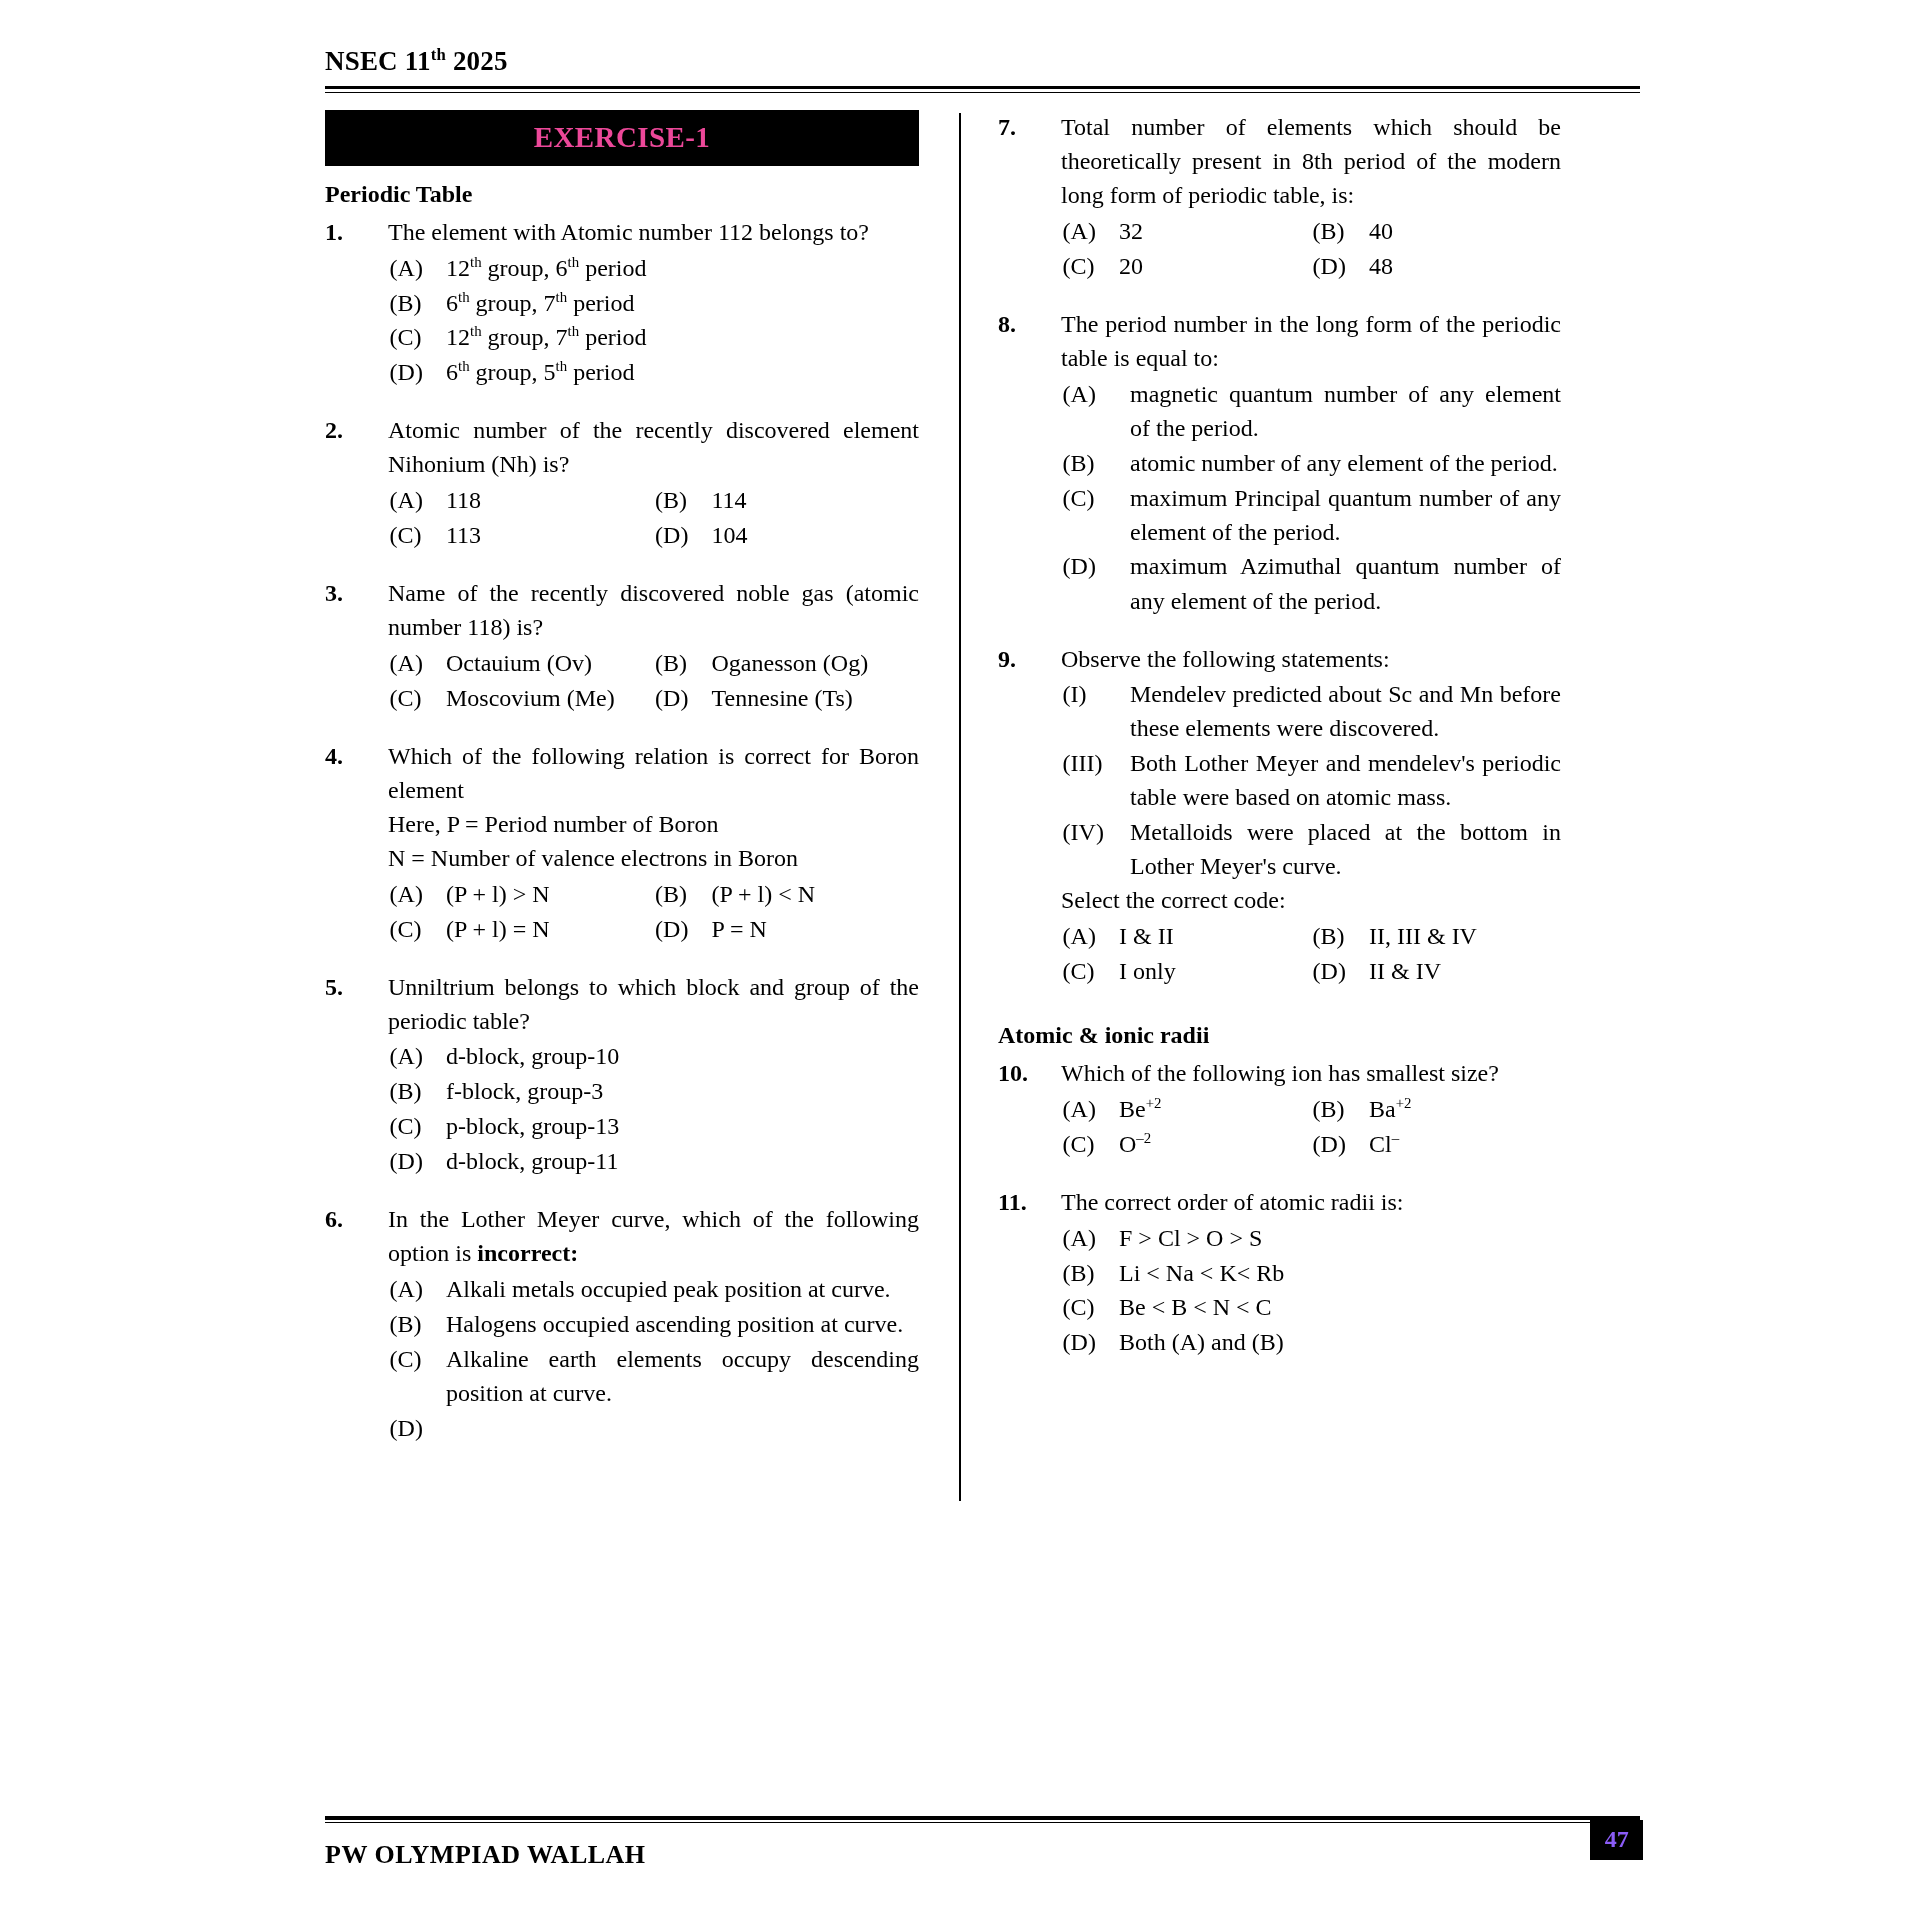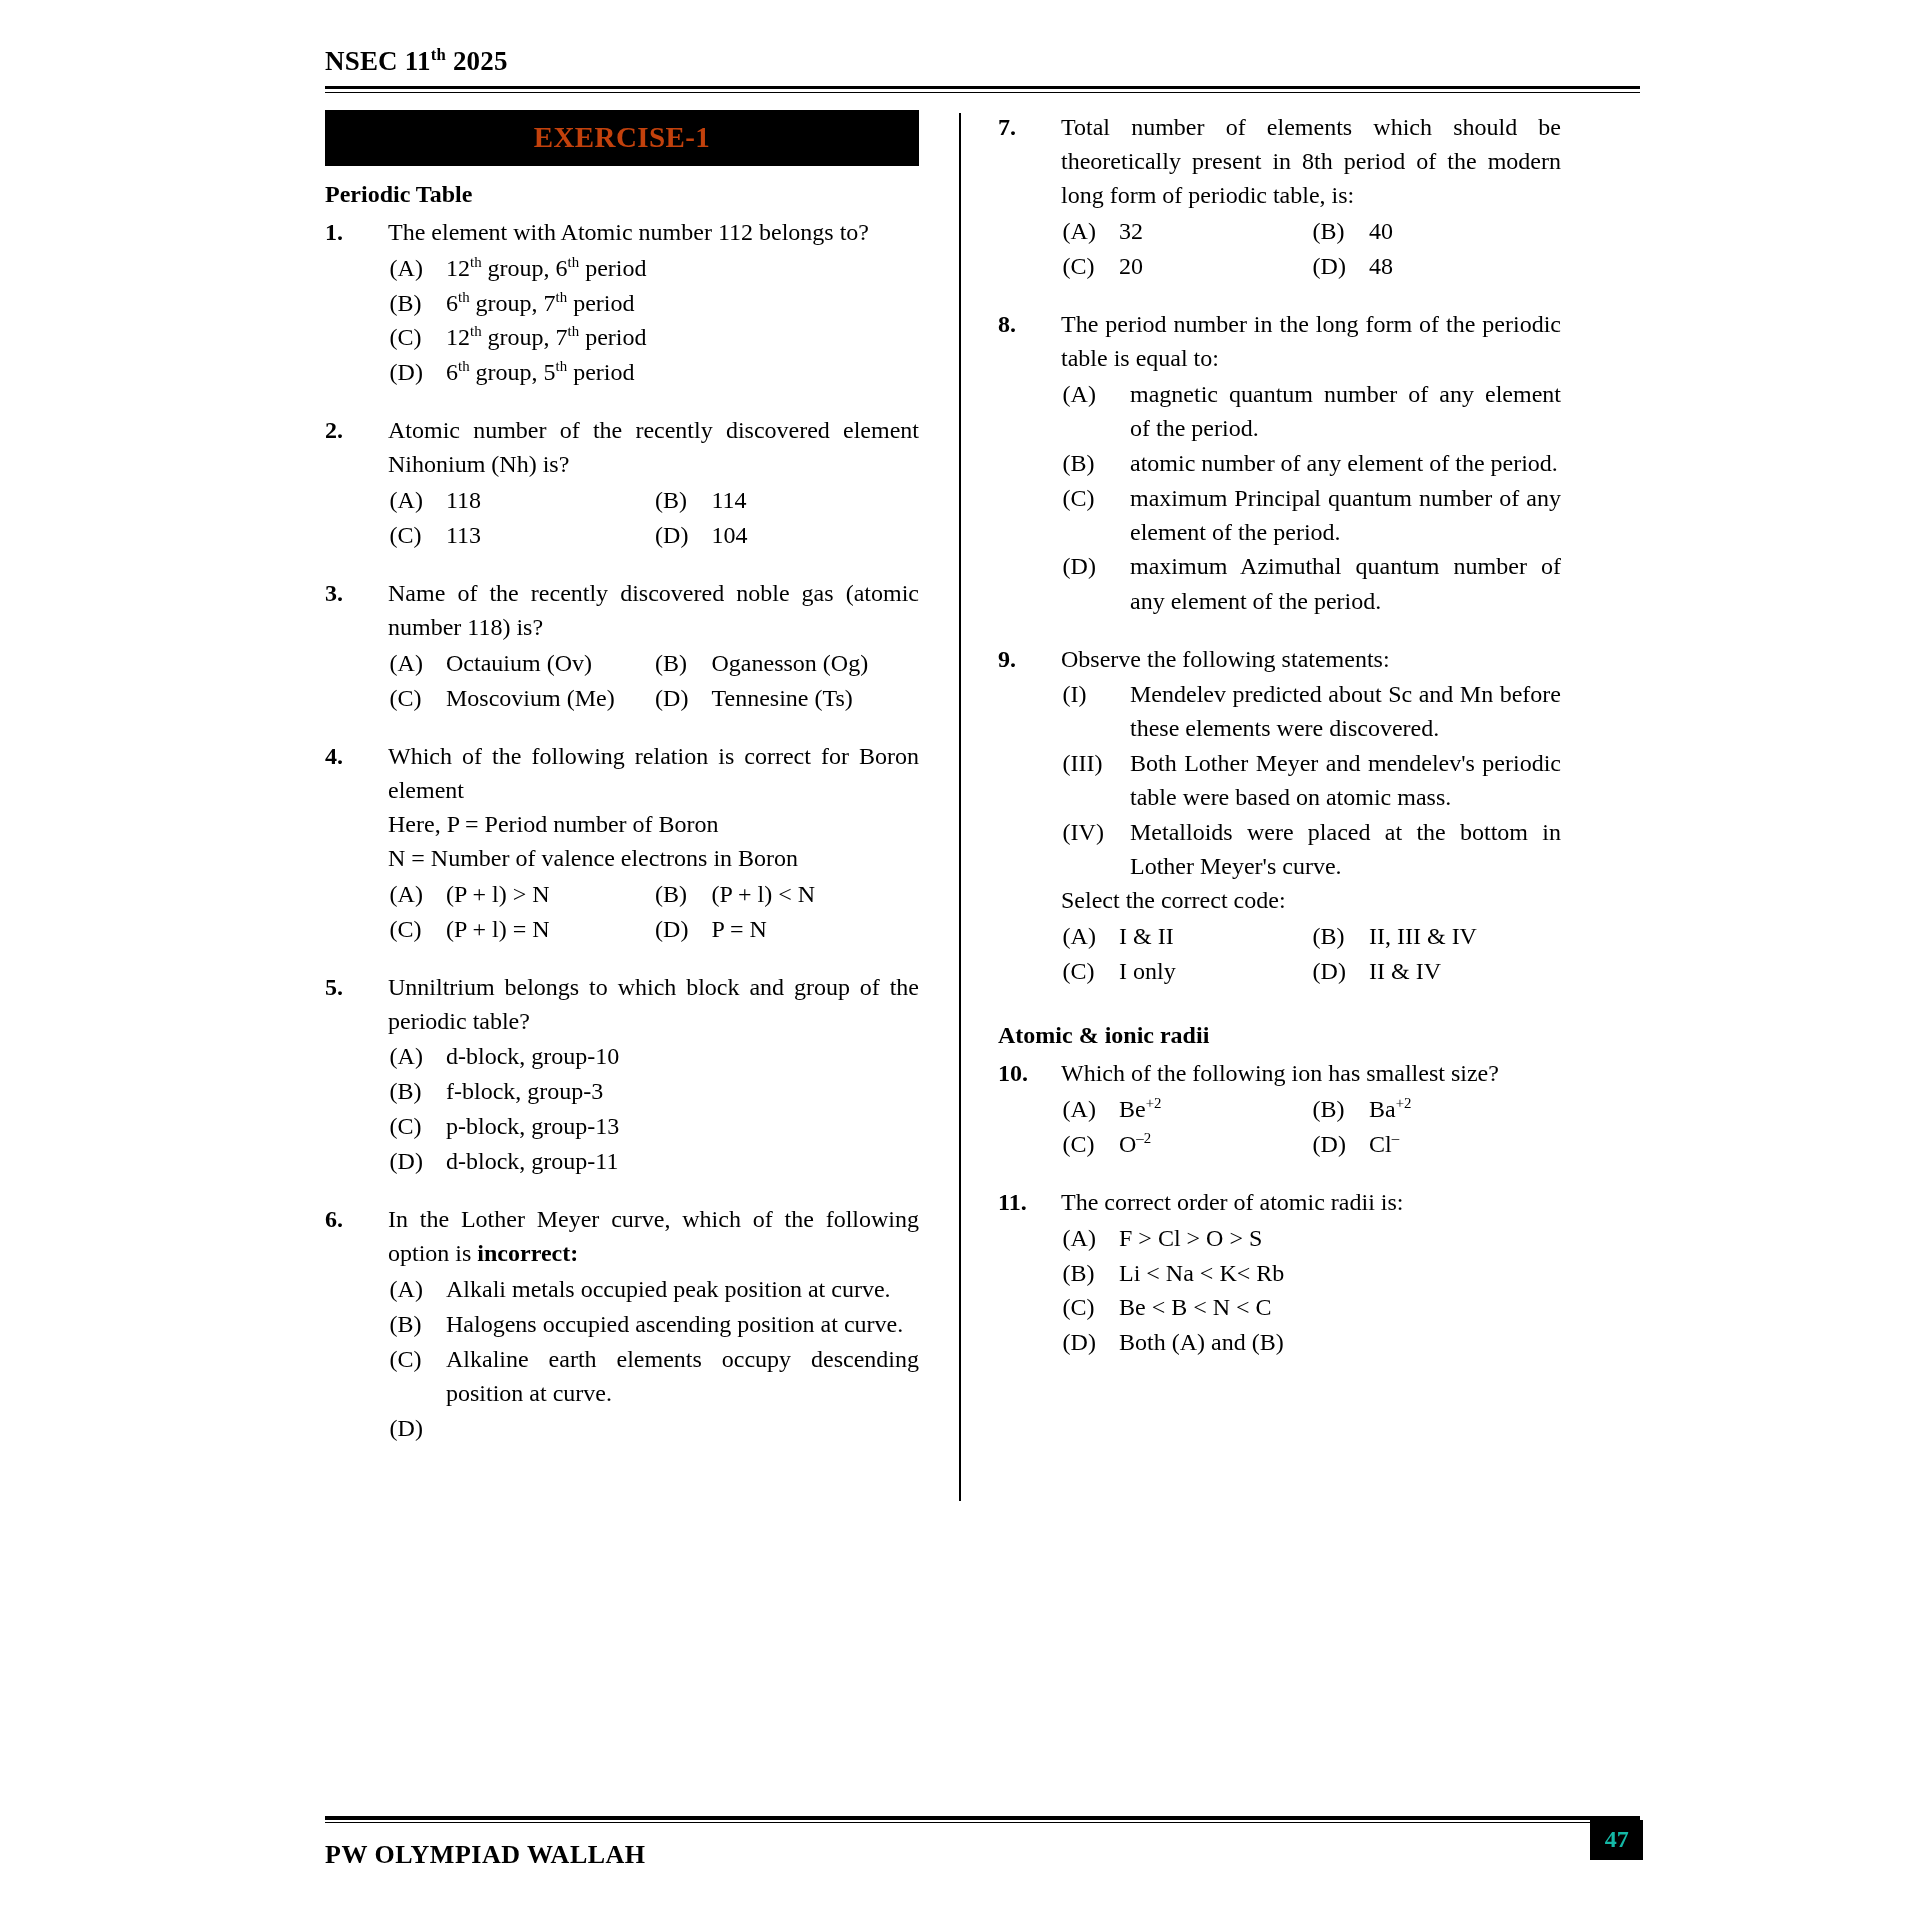--- a/index.html
+++ b/index.html
@@ -70,21 +70,21 @@
     left: 634px;
     top: 3.2px;
     bottom: -32px;
     width: 1.6px;
     background: #000;
   }
 
   
   .exercise-banner {
     background: #000000;
-    color: #c2410c;
+    color: #ec4899;
     text-align: center;
     font-weight: bold;
     font-size: 29px;
     letter-spacing: 0.4px;
     padding: 10.4px 0 12px 0;
     margin-bottom: 13px;
   }
 
   
   .section-heading {
@@ -204,21 +204,21 @@
   .footer-brand {
     font-weight: bold;
     font-size: 26px;
     letter-spacing: 0.5px;
   }
   .page-badge {
     position: absolute;
     right: -3.2px;
     top: -11.2px;
     background: #000;
-    color: #14b8a6;
+    color: #8b5cf6;
     font-weight: bold;
     font-size: 24px;
     padding: 7.2px 14.4px 8.8px 14.4px;
     line-height: 1;
   }
 </style>
 </head>
 <body>
 
 <div class="page">

